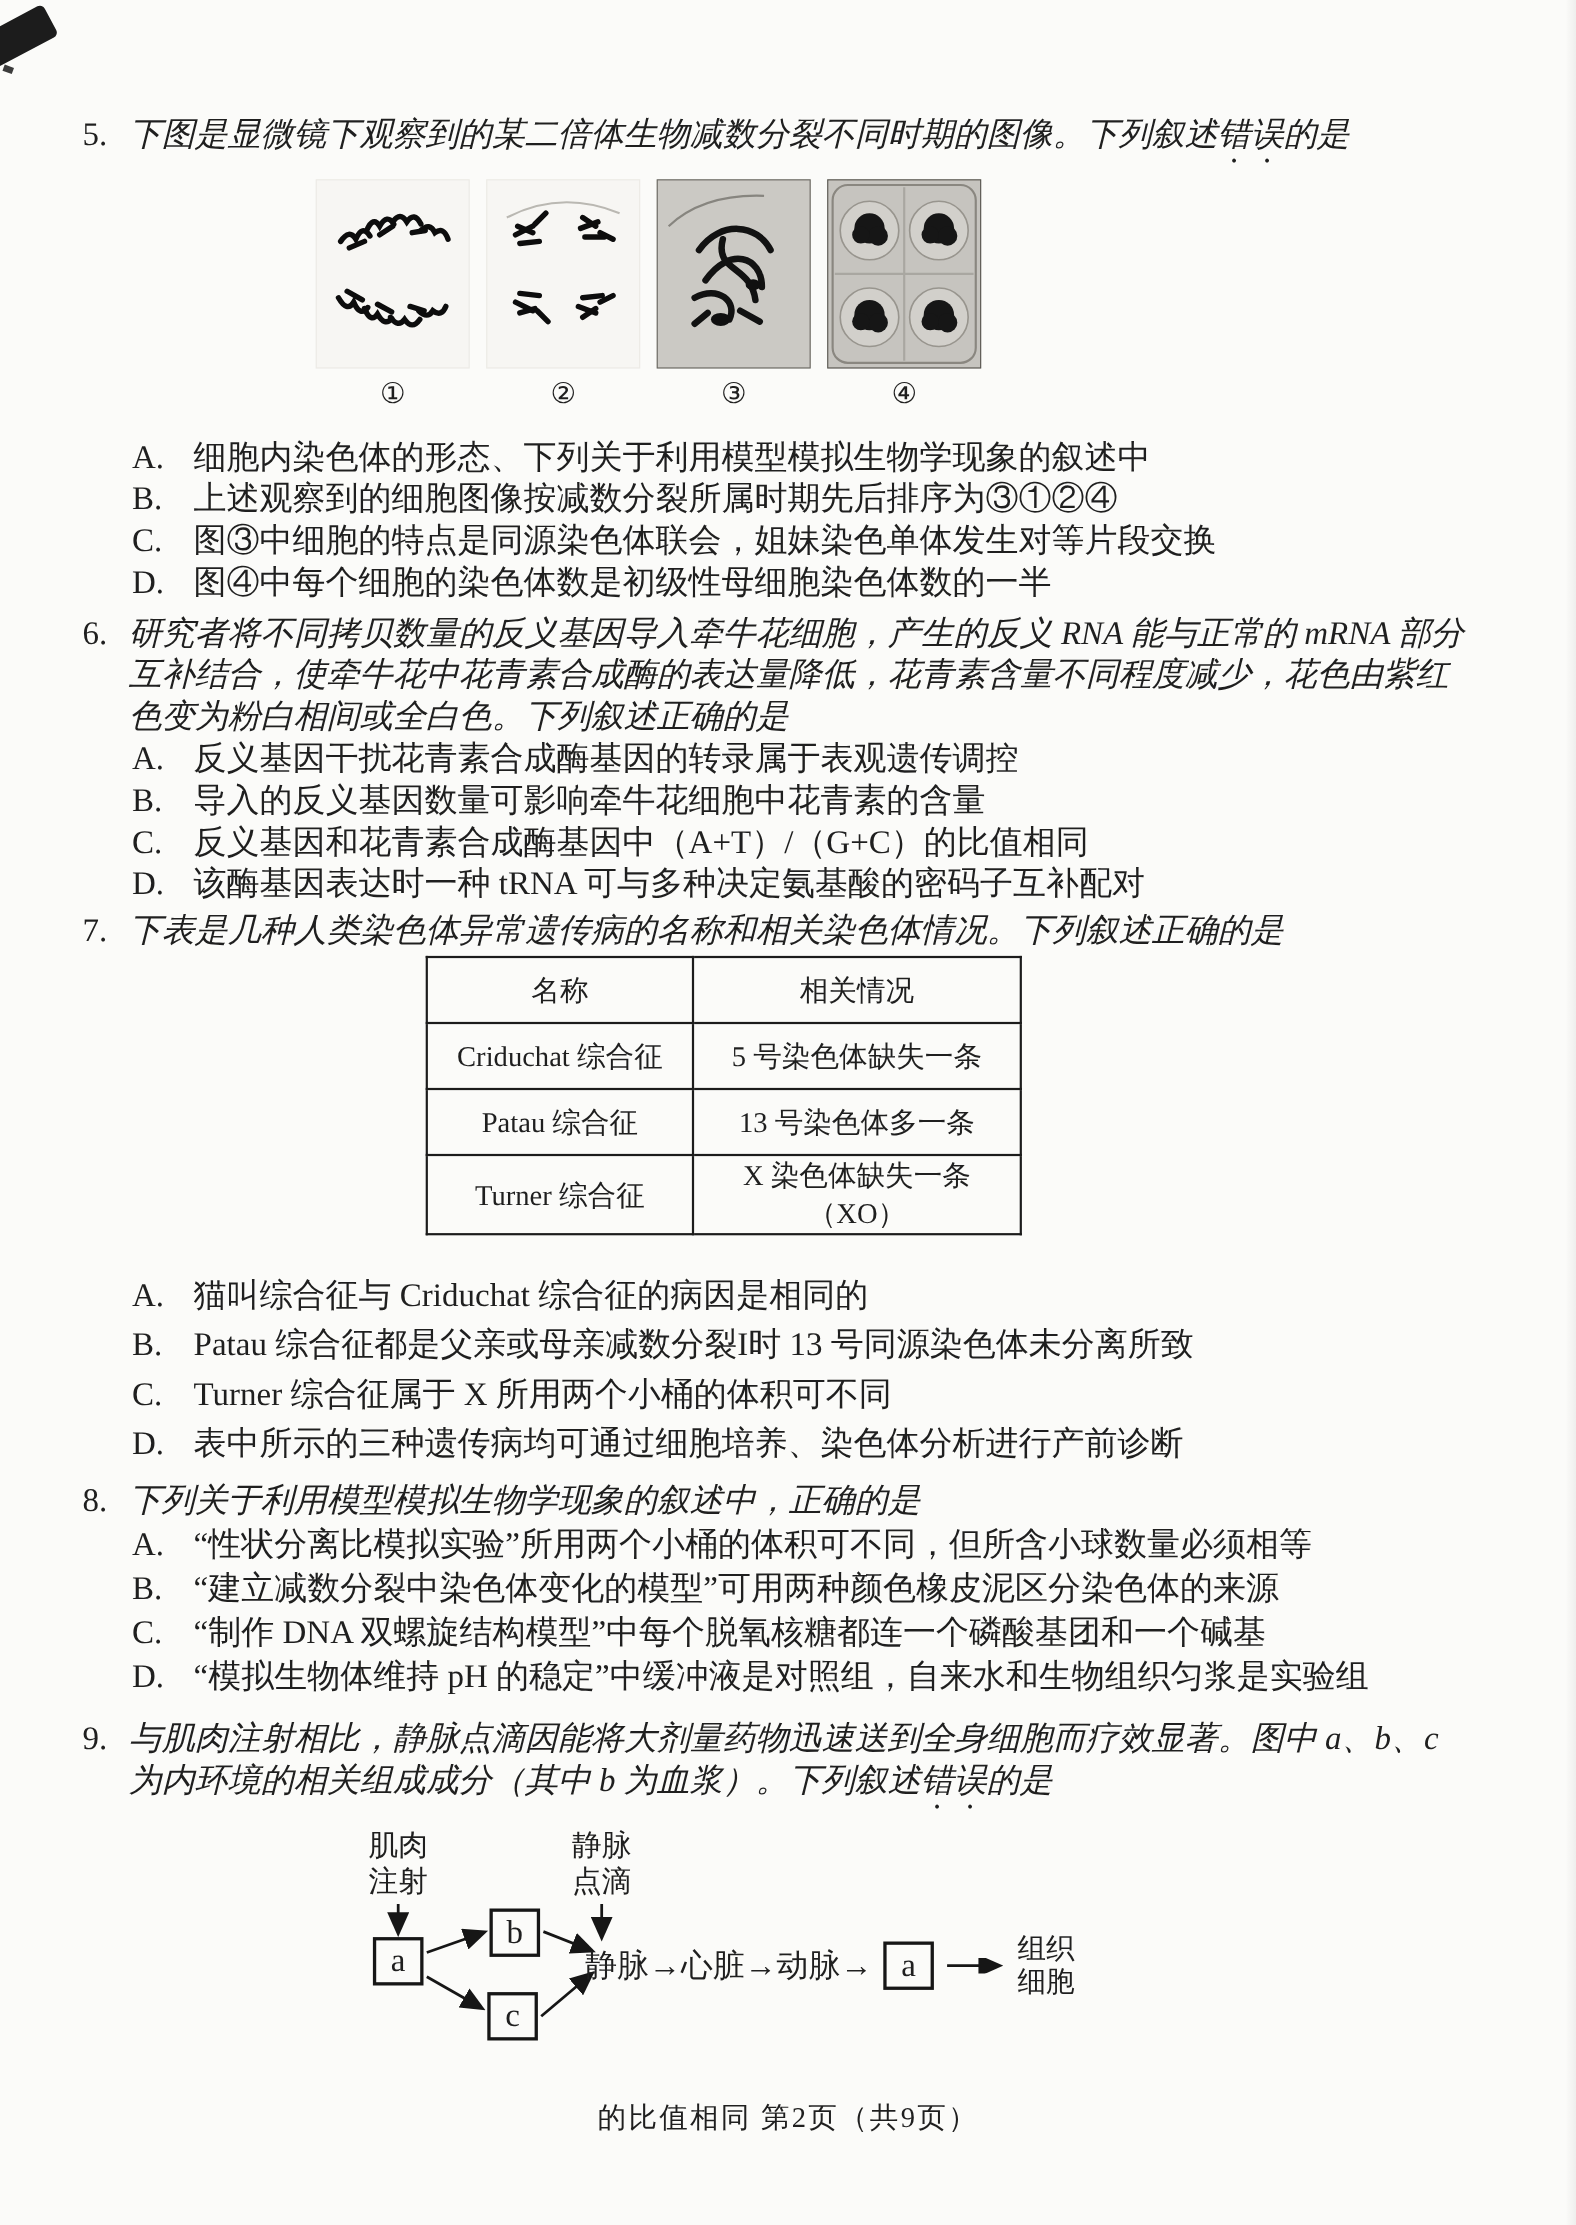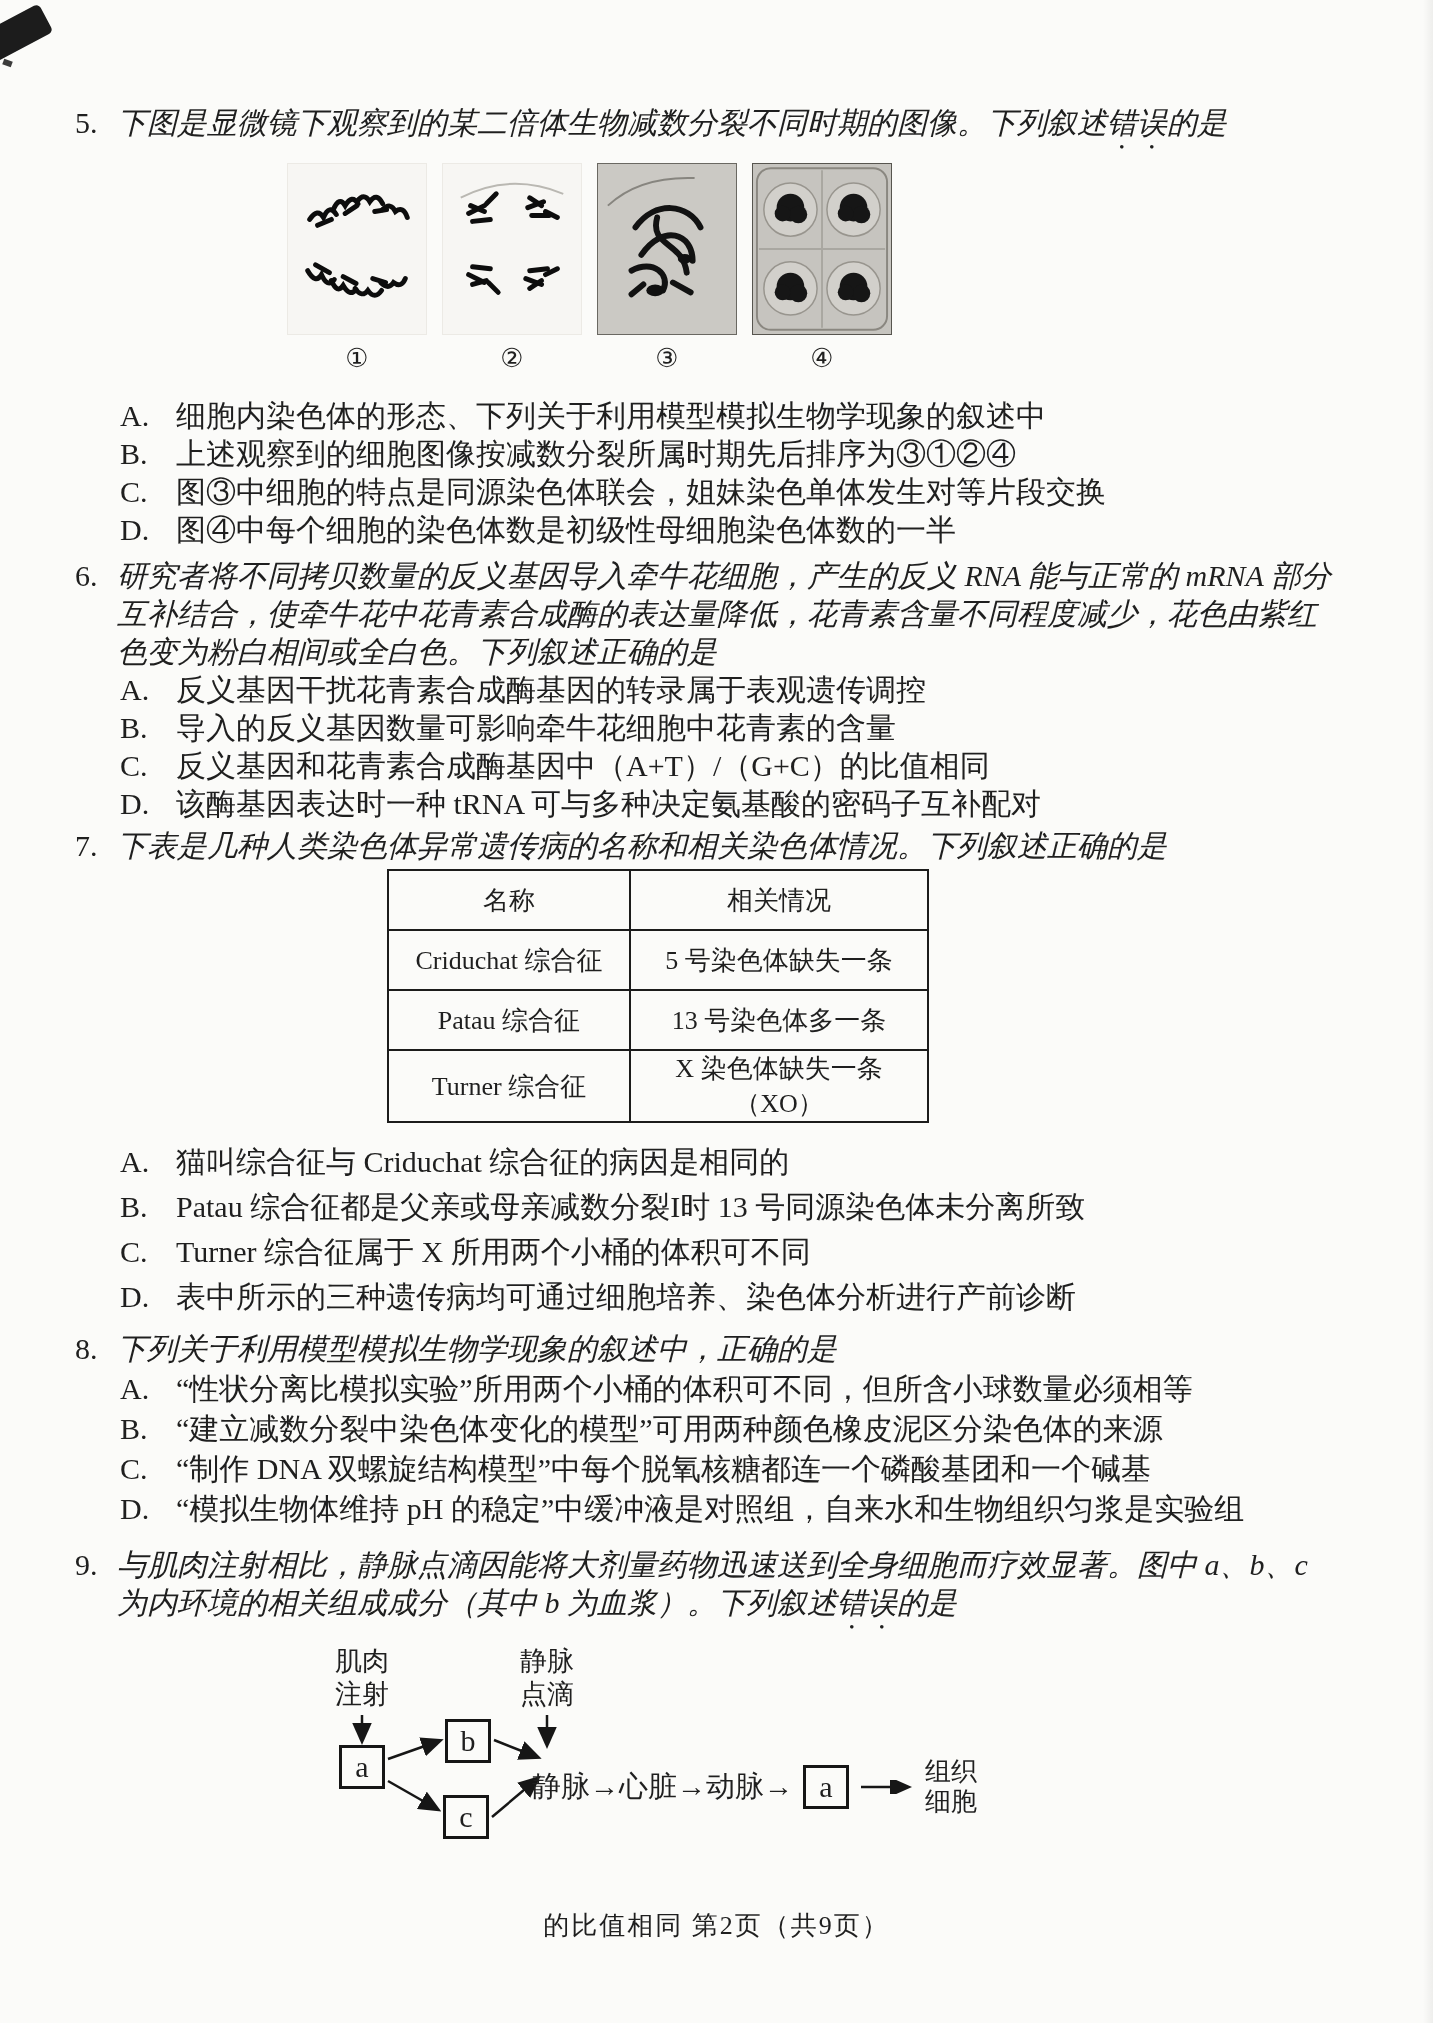--- a/index.html
+++ b/index.html
@@ -36,35 +36,35 @@
   .figrow { position:relative; height:240px; margin-top:2px; }
   .figpanel { position:absolute; top:6px; width:140px; height:172px; }
   .figpanel svg { display:block; width:100%; height:100%; }
   .fp-white { background:#f7f6f3; border:1px solid #eceae5; }
   .fp-gray  { background:#cbc9c4; border:1px solid #6a6862; }
   .fp-dark  { background:#c6c4bf; border:1px solid #57554f; }
   .figlabel { position:absolute; top:186px; width:140px; text-align:center;
     font-size:26px; line-height:30px; font-family:"DejaVu Sans","Liberation Sans",sans-serif; }
 
   
-  .dtable { border-collapse:collapse; margin:4px 0 20px 270px; }
+  .dtable { border-collapse:collapse; margin:4px 0 36px 270px; }
   .dtable td { border:2px solid #1c1c1c; text-align:center; vertical-align:middle;
     font-size:26px; height:60px; }
   .dtable .c1 { width:242px; }
   .dtable .c2 { width:298px; }
   .q7opts .opt { margin-top:7px; }
   .q8opts .opt { margin-top:2px; }
 
   
   .diagram { position:relative; height:208px; margin-top:10px; }
   .darrows { position:absolute; left:0; top:0; }
   .dlabel { position:absolute; width:96px; text-align:center; font-size:27px; line-height:33px; }
   .dbox { position:absolute; width:46px; height:44px; border:3px solid #161616;
     display:flex; align-items:center; justify-content:center; font-size:30px; }
-  .dflow { position:absolute; left:415px; top:112px; display:flex; align-items:center;
+  .dflow { position:absolute; left:415px; top:96px; display:flex; align-items:center;
     gap:10px; font-size:29px; white-space:nowrap; }
   .dbox2 { width:46px; height:44px; border:3px solid #161616; flex:none;
     display:flex; align-items:center; justify-content:center; font-size:30px; }
   .tissue { font-size:26px; line-height:30px; }
 
   .footer { position:absolute; left:0; top:1908px; width:100%; text-align:center;
     font-size:26px; letter-spacing:2px; }
 </style>
 </head>
 <body>

